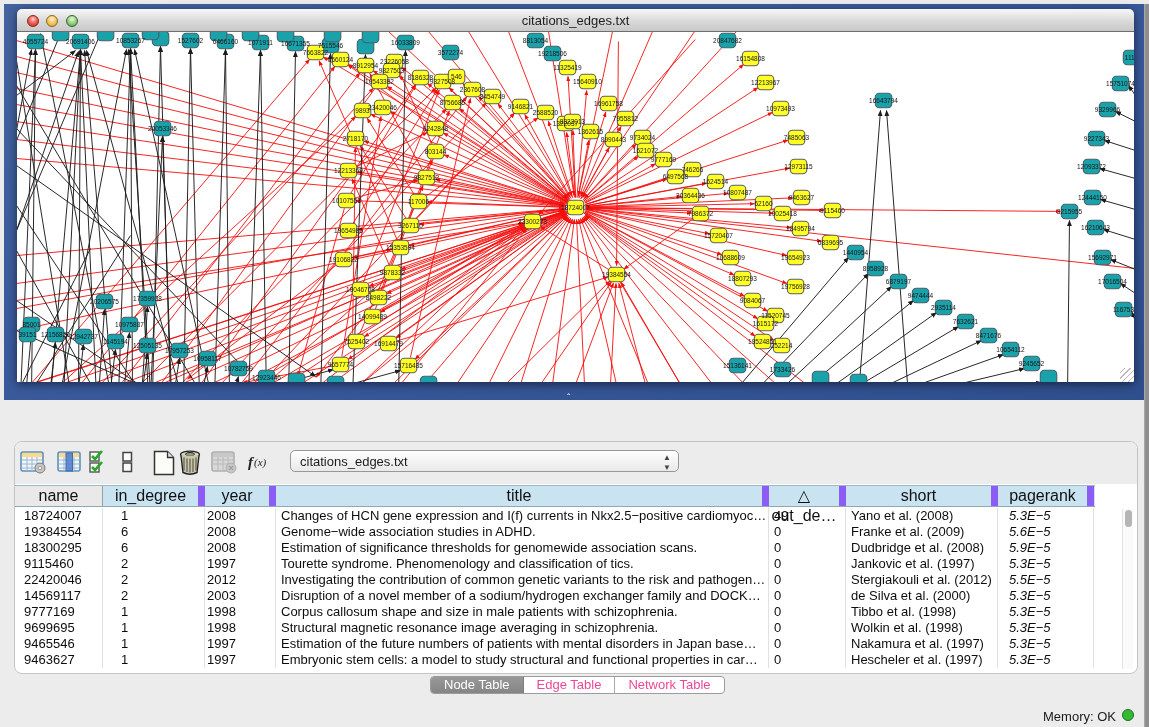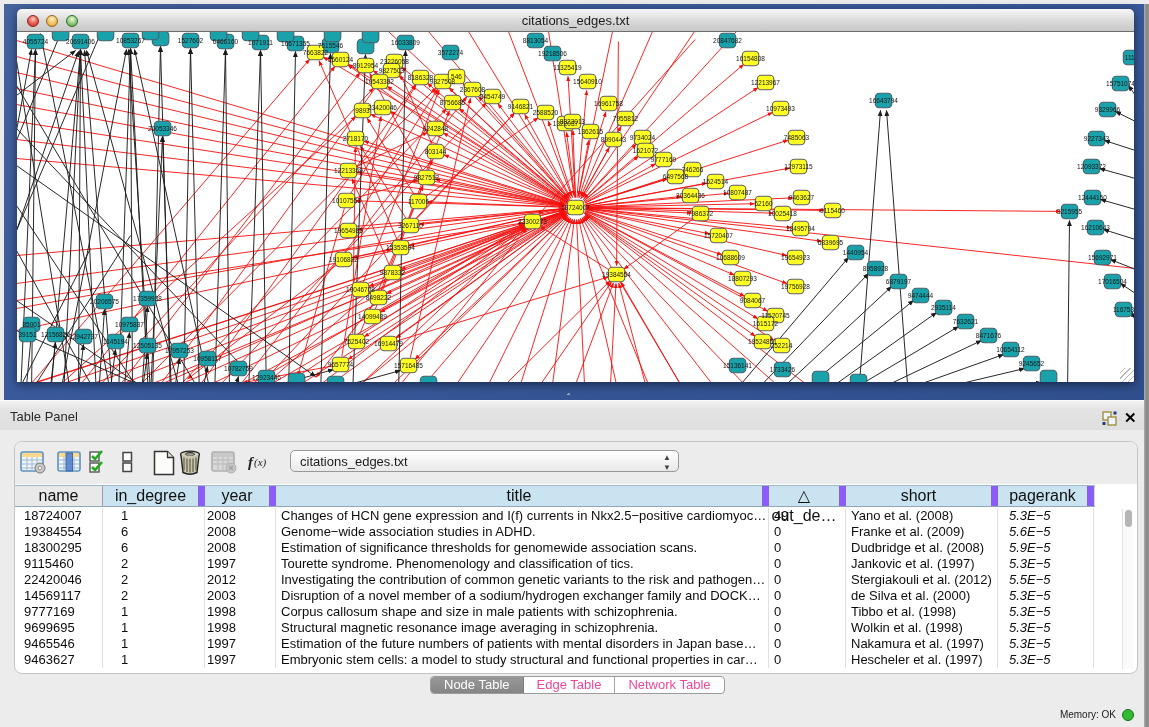--- a/index.html
+++ b/index.html
@@ -41,21 +41,21 @@
 .c4 { width:77px; padding-left:5px; }
 .c5 { width:152px; padding-left:5px; }
 .c6 { width:96px; padding-left:11px;font-style:italic; }
 #vsb { position:absolute; left:1107px; top:67px; width:11px; height:160px; background:#fafafa; border-left:1px solid #e3e3e3; }
 #vsb .th { position:absolute; left:1.5px; top:1px; width:7px; height:17px; border-radius:4px; background:#b5b5b5; }
 #tabs { position:absolute; left:430px; top:246px; height:18px; display:flex; border:1px solid #9c9c9c; border-radius:4px; overflow:hidden; background:#fff;align-items:flex-end; }
 #tabs div { font-size:13px; line-height:17px; padding:0 13px; color:#ec4899; border-right:1px solid #a8a8a8; }
 #tabs div.sel { background:linear-gradient(#9a9a9a,#858585); color:#fff; border-right:1px solid #7c7c7c; }
 #tabs div:last-child { border-right:none; }
 #status { position:absolute; left:0; top:700px; width:1149px; height:27px; background:#ececec; }
-#status .m { position:absolute; right:33px; top:9px; font-size:10px; color:#1a1a1a; }
+#status .m { position:absolute; right:33px; top:9px; font-size:13px; color:#1a1a1a; }
 #status .dot { position:absolute; right:15px; top:9px; width:12px; height:12px; border-radius:50%; background:#33bb33; border:1.5px solid #1e6e1e; }
 #rstrip { position:absolute; right:0; top:4px; width:5px; height:723px; background:linear-gradient(90deg,#b0b0b0,#8a8a8a 40%,#909090); }
 #resize { position:absolute; left:1103px; top:336px; width:14px; height:14px;
   background:repeating-linear-gradient(135deg, transparent 0 3px, #b9b9b9 3px 4px); }
 </style></head>
 <body>
 <div id="app">
   <div id="desk"></div>
   <div id="win">
     <div id="titlebar">
@@ -609,30 +609,20 @@
 <text x="532" y="223.2">23300273</text>
 <text x="616" y="276.2">19384554</text>
 <text x="572" y="123.2">8322013</text>
 <text x="575" y="209.2">18724007</text>
 </g>
 </svg>
       <div id="resize"></div>
     </div>
   </div>
   <div id="collapse">ˆ</div>
-  <div id="tph">
-    <div class="t">Table Panel</div>
-    <div class="fl"><svg width="15" height="15" viewBox="0 0 15 15">
-<rect x="0.5" y="11" width="3" height="3" fill="#1d3f76"></rect>
-<rect x="11.5" y="0.5" width="3" height="3" fill="#1d3f76"></rect>
-<rect x="1" y="1" width="8" height="8" fill="#eef4fb" stroke="#9a8a33" stroke-width="1.3"></rect>
-<rect x="6" y="6" width="8" height="8" fill="#eef4fb" stroke="#9a8a33" stroke-width="1.3"></rect>
-</svg></div>
-    <div class="x">✕</div>
-  </div>
   <div id="tpb">
     <div id="cont">
       <div id="tbar">
         <svg class="ic" width="270" height="30" viewBox="0 0 270 30">
 <g>
  <rect x="6" y="4" width="22" height="19" rx="2" fill="#eef5fb" stroke="#5f90bb" stroke-width="1.6"></rect>
  <rect x="7" y="5" width="20" height="4" fill="#f9d98d"></rect>
  <path d="M7 12 h20 M7 16 h20 M7 20 h14 M12 9 v14 M17 9 v14 M22 9 v14" stroke="#9db8cd" stroke-width="1"></path>
  <circle cx="25" cy="20" r="5" fill="#c8c8c8" stroke="#777"></circle>
  <circle cx="25" cy="20" r="1.8" fill="#f2f2f2" stroke="#888" stroke-width="0.8"></circle>

